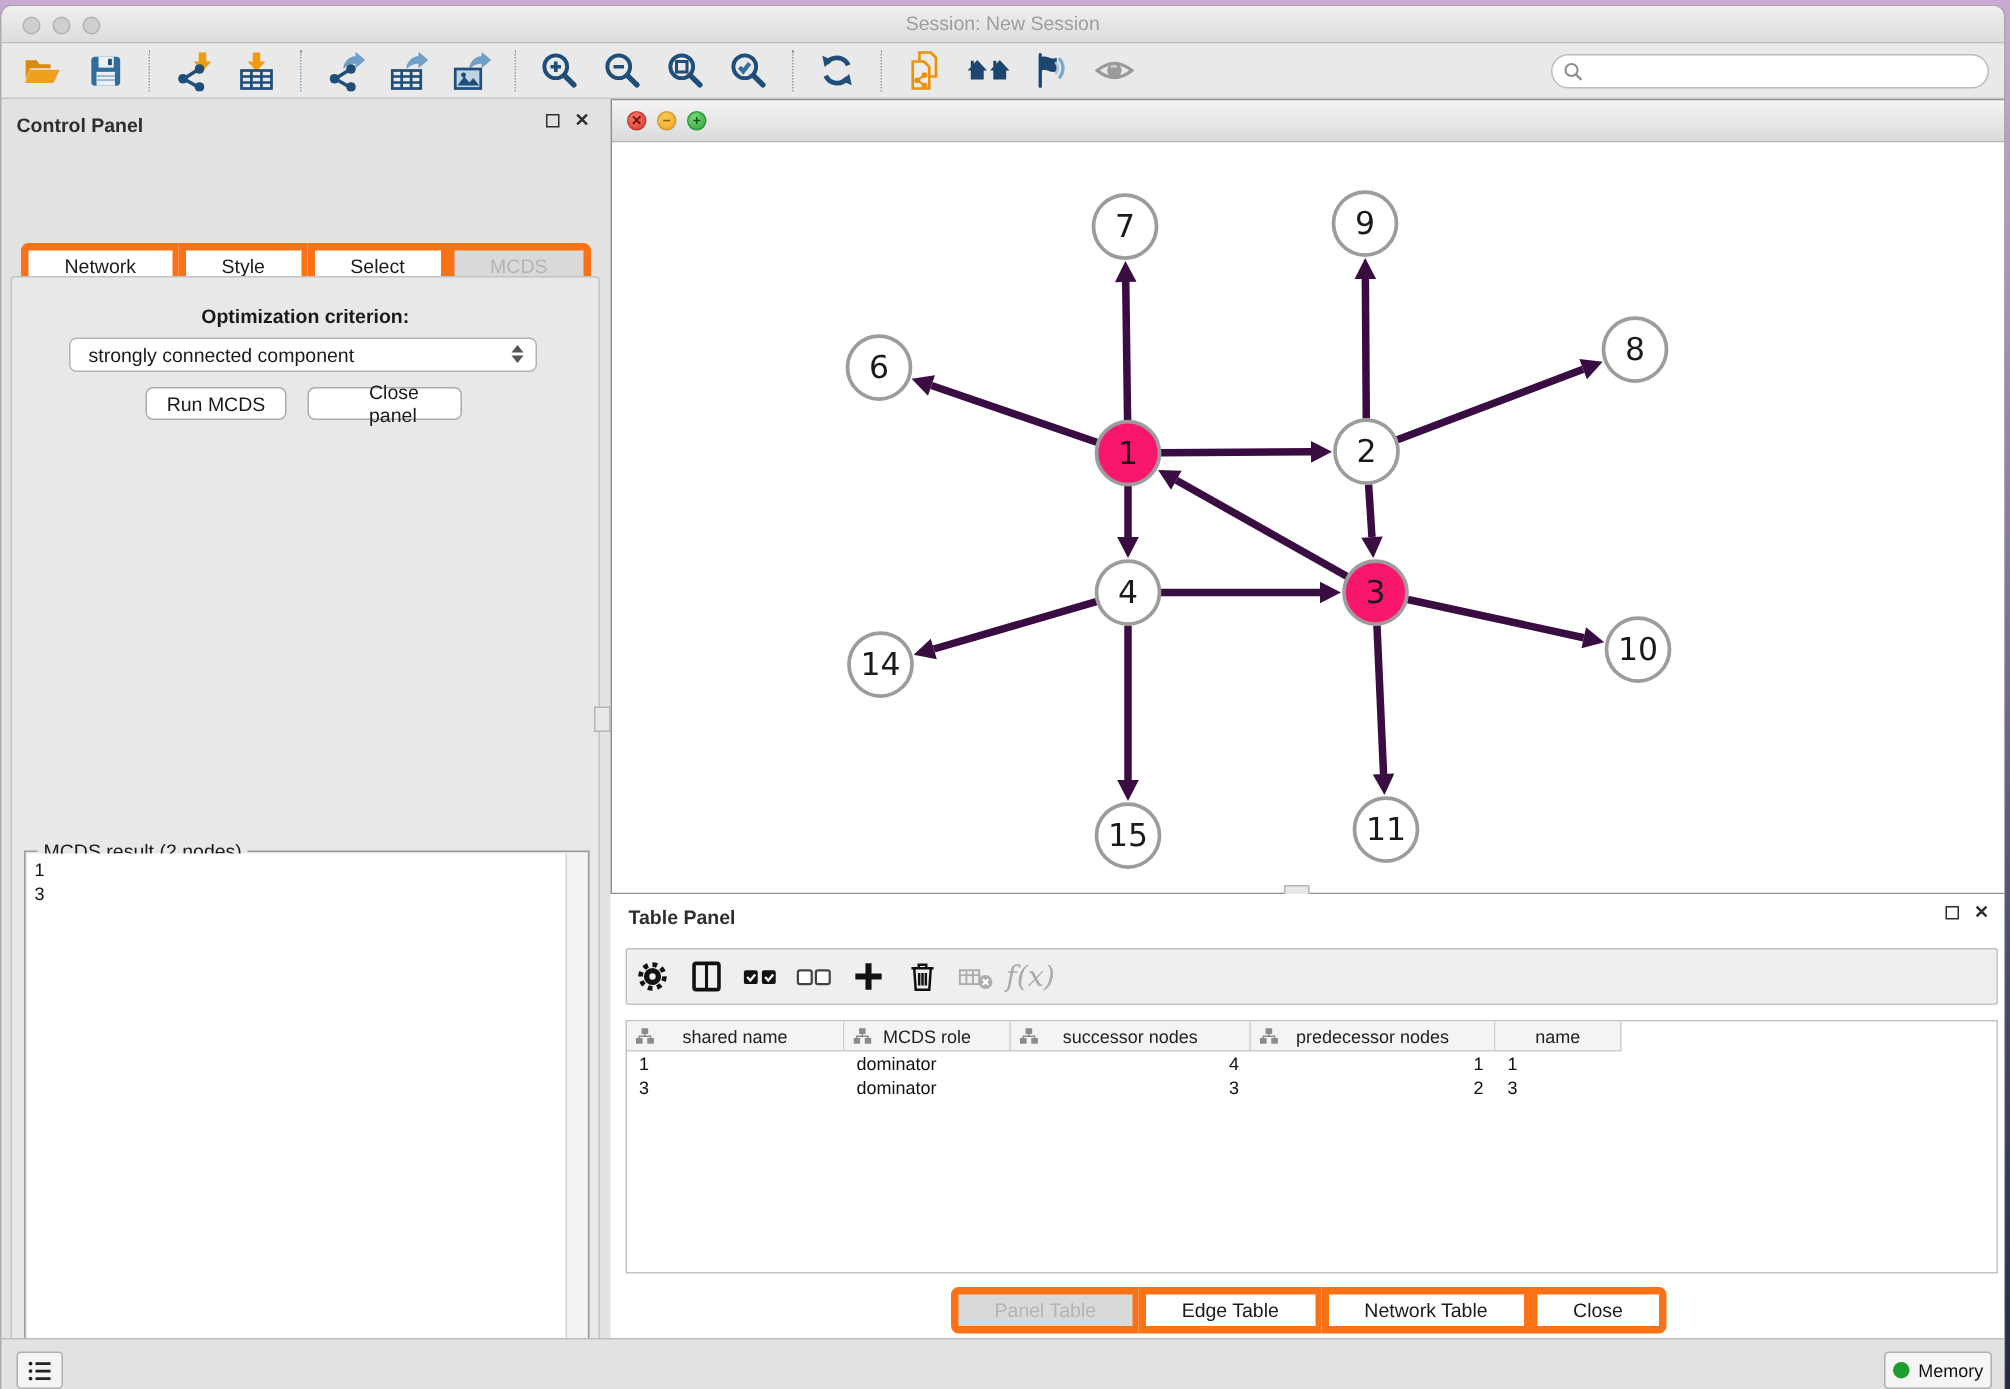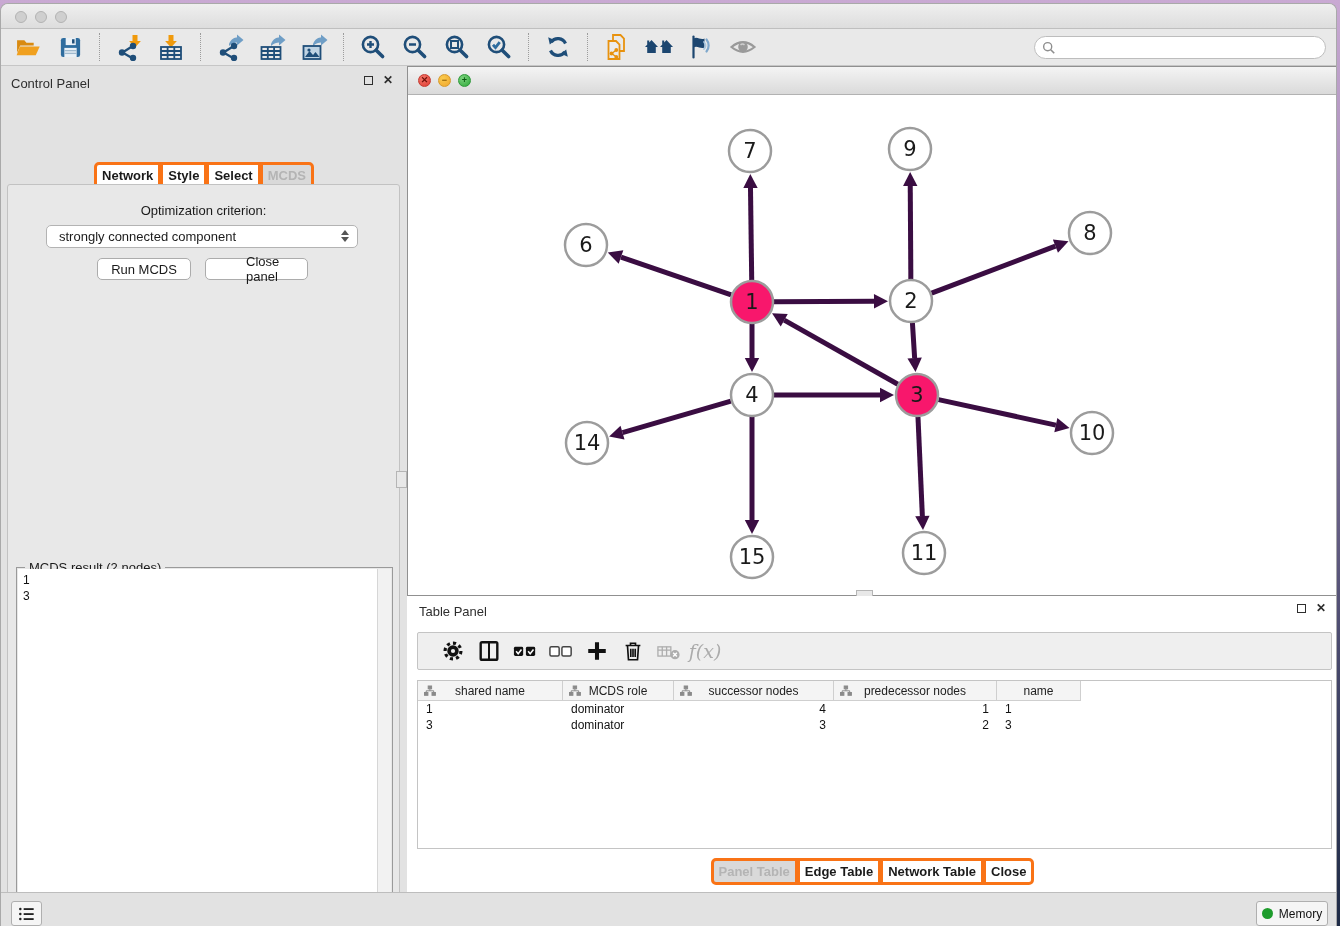--- a/index.html
+++ b/index.html
@@ -35,37 +35,37 @@
   .tbicon { width:34px; height:32px; display:flex; align-items:center; justify-content:center; margin:0 4px; }
   .tbsep { width:1px; height:28px; border-left:1px dotted #9C9C9C; margin:0 8px; }
   .searchbox {
     position:absolute; right:10px; top:7px; width:292px; height:23px;
     background:#FFFFFF; border:1px solid #BDBDBD; border-radius:12px;
     display:flex; align-items:center; padding-left:7px;
   }
   .searchbox input { border:none; outline:none; flex:1; font-size:12px; background:transparent; height:18px; }
   
   .control-panel { position:absolute; left:0; top:62px; width:406px; height:826px; background:#E2E2E2; }
-  .panel-title-row { position:absolute; left:10px; top:10px; font-size:13px; color:#2E2E2E; }
+  .panel-title-row { position:absolute; left:10px; top:10px; font-size:13px; color:#2E2E2E;font-weight:bold; }
   .panel-icons { position:absolute; right:14px; top:9px; display:flex; gap:10px; align-items:center; }
   .ico-max { width:9px; height:9px; border:1.5px solid #2E2E2E; display:inline-block; }
   .ico-close { font-size:12px; font-weight:bold; color:#2E2E2E; line-height:10px; }
   .tabrow { position:absolute; left:0; top:96px; width:100%; display:flex; justify-content:center; }
   .tab {
-    font-size:13px; color:#1A1A1A; background:#FFFFFF; border:3px solid #f97316;
-    padding:3px 5px; margin-left:-1px; cursor:default;font-weight:bold;
+    font-size:13px; color:#1A1A1A; background:#FFFFFF; border:5px solid #f97316;
+    padding:3px 24px; margin-left:-1px; cursor:default;
   }
   .tab:first-child { border-radius:5px 0 0 5px; margin-left:0; }
   .tab:last-child { border-radius:0 5px 5px 0; }
   .tab.disabled { background:#D9D9D9; color:#B4B4B4; }
   .cp-content {
     position:absolute; left:6px; top:118px; width:393px; height:763px;
     background:#E8E8E8; border:1px solid #C2C2C2; border-radius:3px;
   }
-  .opt-label { position:absolute; left:0; right:0; top:18px; text-align:center; font-size:13px; color:#1A1A1A; }
+  .opt-label { position:absolute; left:0; right:0; top:18px; text-align:center; font-size:13px; color:#1A1A1A;font-weight:bold; }
   .criterion {
     position:absolute; left:38px; top:40px; width:312px; height:23px;
     background:#FFFFFF; border:1px solid #B3B3B3; border-radius:5px;
     font-size:13px; color:#1A1A1A; display:flex; align-items:center; padding-left:12px;
   }
   .stepper { position:absolute; right:8px; top:4px; display:flex; flex-direction:column; gap:2px; }
   .tri-up { width:0;height:0;border-left:4px solid transparent;border-right:4px solid transparent;border-bottom:5px solid #555; }
   .tri-dn { width:0;height:0;border-left:4px solid transparent;border-right:4px solid transparent;border-top:5px solid #555; }
   .btn {
     position:absolute; height:22px; background:#FFFFFF; border:1px solid #ACACAC; border-radius:5px;
@@ -107,21 +107,21 @@
   .net-canvas { position:absolute; left:0; top:28px; width:929px; height:500px; background:#FFFFFF; }
   .hsplit-handle {
     position:absolute; left:855px; top:586px; width:17px; height:8px;
     background:#E8E8E8; border:1px solid #B5B5B5;
   }
   
   .table-panel { position:absolute; left:406px; top:592px; width:931px; height:296px; background:#ffffff; }
   .tp-toolbar {
     position:absolute; left:10px; top:36px; width:915px; height:38px;
     background:#EFEFEF; border:1px solid #C4C4C4; border-radius:2px;
-    display:flex; align-items:center; padding-left:20px; gap:6px;
+    display:flex; align-items:center; padding-left:2px; gap:6px;
   }
   .tpicon { width:30px; height:30px; display:flex; align-items:center; justify-content:center; }
   .fx { font-family:"DejaVu Serif", serif; font-style:italic; font-size:19px; color:#ABABAB; }
   .tp-table { position:absolute; left:10px; top:84px; width:915px; height:169px; background:#FFFFFF; border:1px solid #C4C4C4; }
   .thead { display:flex; height:20px; }
   .th {
     background:#F4F4F4; border-right:1px solid #CFCFCF; border-bottom:1px solid #CFCFCF;
     font-size:12px; color:#222; display:flex; align-items:center; justify-content:center; gap:4px;
     position:relative;
   }
@@ -148,20 +148,21 @@
 
 <div class="screen">
   <div class="window">
 
     <div class="titlebar">
       <div class="tl-group">
         <span class="tl"></span>
         <span class="tl"></span>
         <span class="tl"></span>
       </div>
+      <div class="win-title">Session: New Session</div>
     </div>
 
     <div class="toolbar">
       <span class="tbicon">
         <svg width="27" height="25" viewBox="0 0 26 24">
             <path d="M2 5h7l2 2.5h7v2.5H5L2 17Z" fill="#D98A10"></path>
             <path d="M4.6 11h19.2L20 19.5H1.6Z" fill="#F0A01F"></path>
           </svg>
       </span>
       <span class="tbicon">

